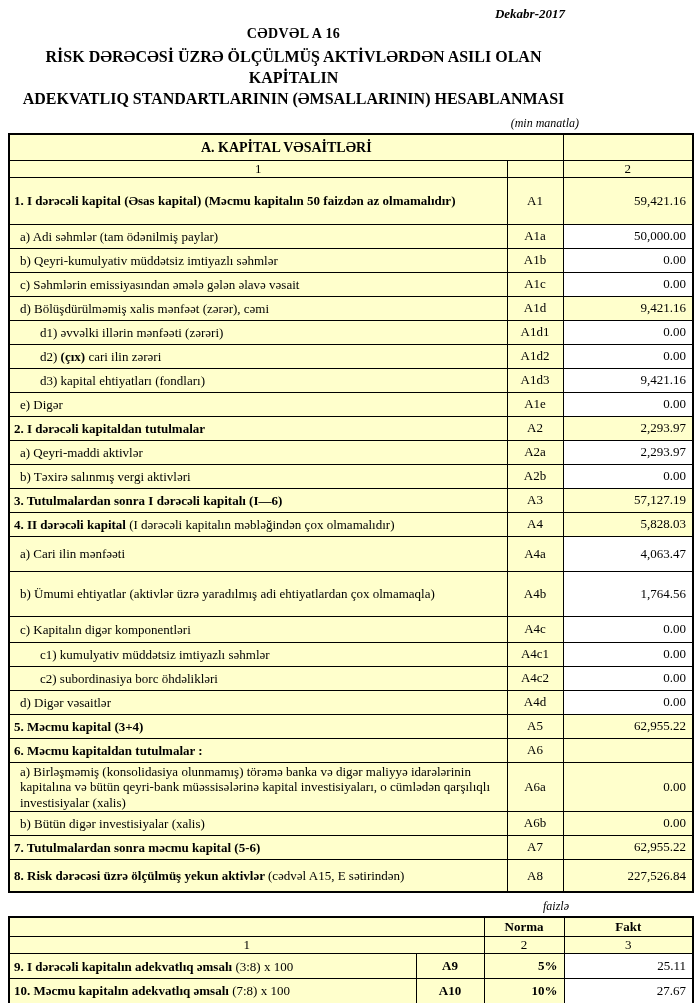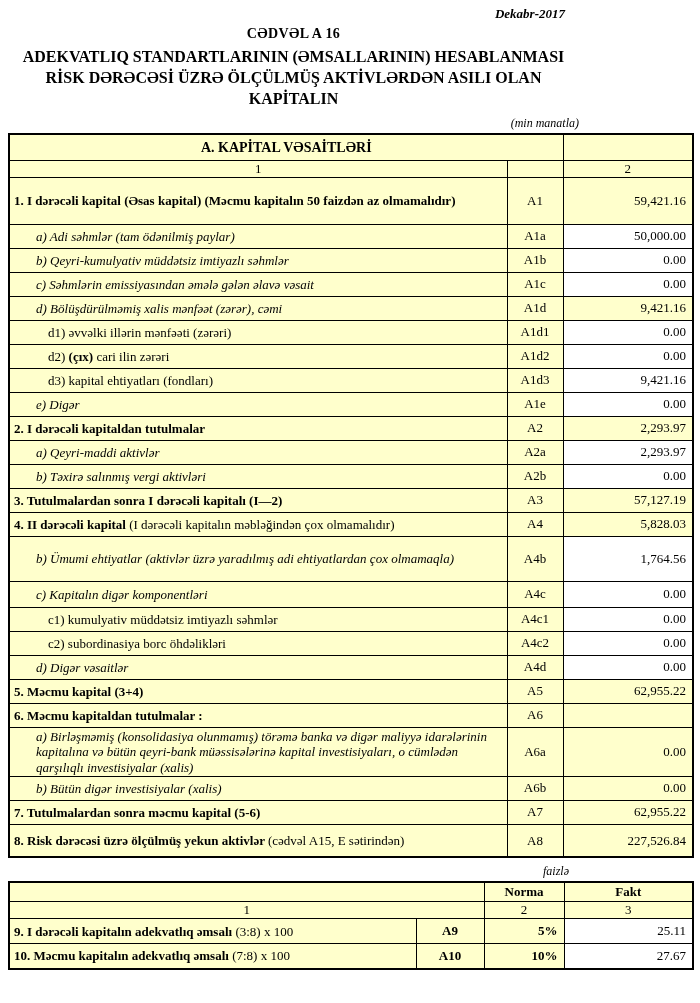--- a/index.html
+++ b/index.html
@@ -75,39 +75,39 @@
     text-align: center;
     height: 16px;
     padding: 0 2px;
     font-size: 13px;
   }
   .main-table tbody td { height: 24px; }
   .ratio-table tbody td { height: 25px; }
   .ratio-table thead th { height: 18px; text-align: center; font-weight: bold; font-size: 13px; }
   td.desc { text-align: left; line-height: 1.18; margin-left: 16px; }
   td.indent-0 { padding-left: 4px; }
-  td.indent-1 { padding-left: 26px; font-style: italic; }
-  td.indent-2 { padding-left: 38px; }
+  td.indent-1 { padding-left: 10px; }
+  td.indent-2 { padding-left: 30px; }
   td.code { text-align: center; padding: 1px 2px; }
   td.val { text-align: right; padding-right: 6px; }
   td.white { background: var(--white, #ffffff); }
   .b { font-weight: bold; }
 </style>
 </head>
 <body>
 
 <div class="page">
 
   <div class="date-label">Dekabr-2017</div>
 
   <div class="table-number">CƏDVƏL A 16</div>
 
   <div class="page-title">
+    <div>RİSK DƏRƏCƏSİ ÜZRƏ ÖLÇÜLMÜŞ AKTİVLƏRDƏN ASILI OLAN KAPİTALIN</div>
     <div>ADEKVATLIQ STANDARTLARININ (ƏMSALLARININ) HESABLANMASI</div>
-    <div>RİSK DƏRƏCƏSİ ÜZRƏ ÖLÇÜLMÜŞ AKTİVLƏRDƏN ASILI OLAN KAPİTALIN</div>
   </div>
 
   <div class="unit-note">(min manatla)</div>
 
   <table class="main-table">
     <colgroup>
       <col style="width:498px">
       <col style="width:56px">
       <col style="width:130px">
     </colgroup>
@@ -177,28 +177,33 @@
           <td class="desc indent-1"><span>a) Qeyri-maddi aktivlər</span></td>
           <td class="code">A2a</td>
           <td class="val white">2,293.97</td>
         </tr>
         <tr>
           <td class="desc indent-1"><span>b) Təxirə salınmış vergi aktivləri</span></td>
           <td class="code">A2b</td>
           <td class="val white">0.00</td>
         </tr>
         <tr>
-          <td class="desc indent-0"><span class="b">3. Tutulmalardan sonra I dərəcəli kapitalı (I—2)</span></td>
+          <td class="desc indent-0"><span class="b">3. Tutulmalardan sonra I dərəcəli kapitalı (I—6)</span></td>
           <td class="code">A3</td>
           <td class="val">57,127.19</td>
         </tr>
         <tr>
           <td class="desc indent-0"><span class="b">4. II dərəcəli kapital </span><span>(I dərəcəli kapitalın məbləğindən çox olmamalıdır)</span></td>
           <td class="code">A4</td>
           <td class="val">5,828.03</td>
+        </tr>
+        <tr style="height: 35px;">
+          <td class="desc indent-1"><span>a) Cari ilin mənfəəti</span></td>
+          <td class="code">A4a</td>
+          <td class="val white">4,063.47</td>
         </tr>
         <tr style="height: 45px;">
           <td class="desc indent-1"><span>b) Ümumi ehtiyatlar (aktivlər üzrə yaradılmış adi ehtiyatlardan çox olmamaqla)</span></td>
           <td class="code">A4b</td>
           <td class="val white">1,764.56</td>
         </tr>
         <tr style="height: 26px;">
           <td class="desc indent-1"><span>c)  Kapitalın digər komponentləri</span></td>
           <td class="code">A4c</td>
           <td class="val white">0.00</td>

